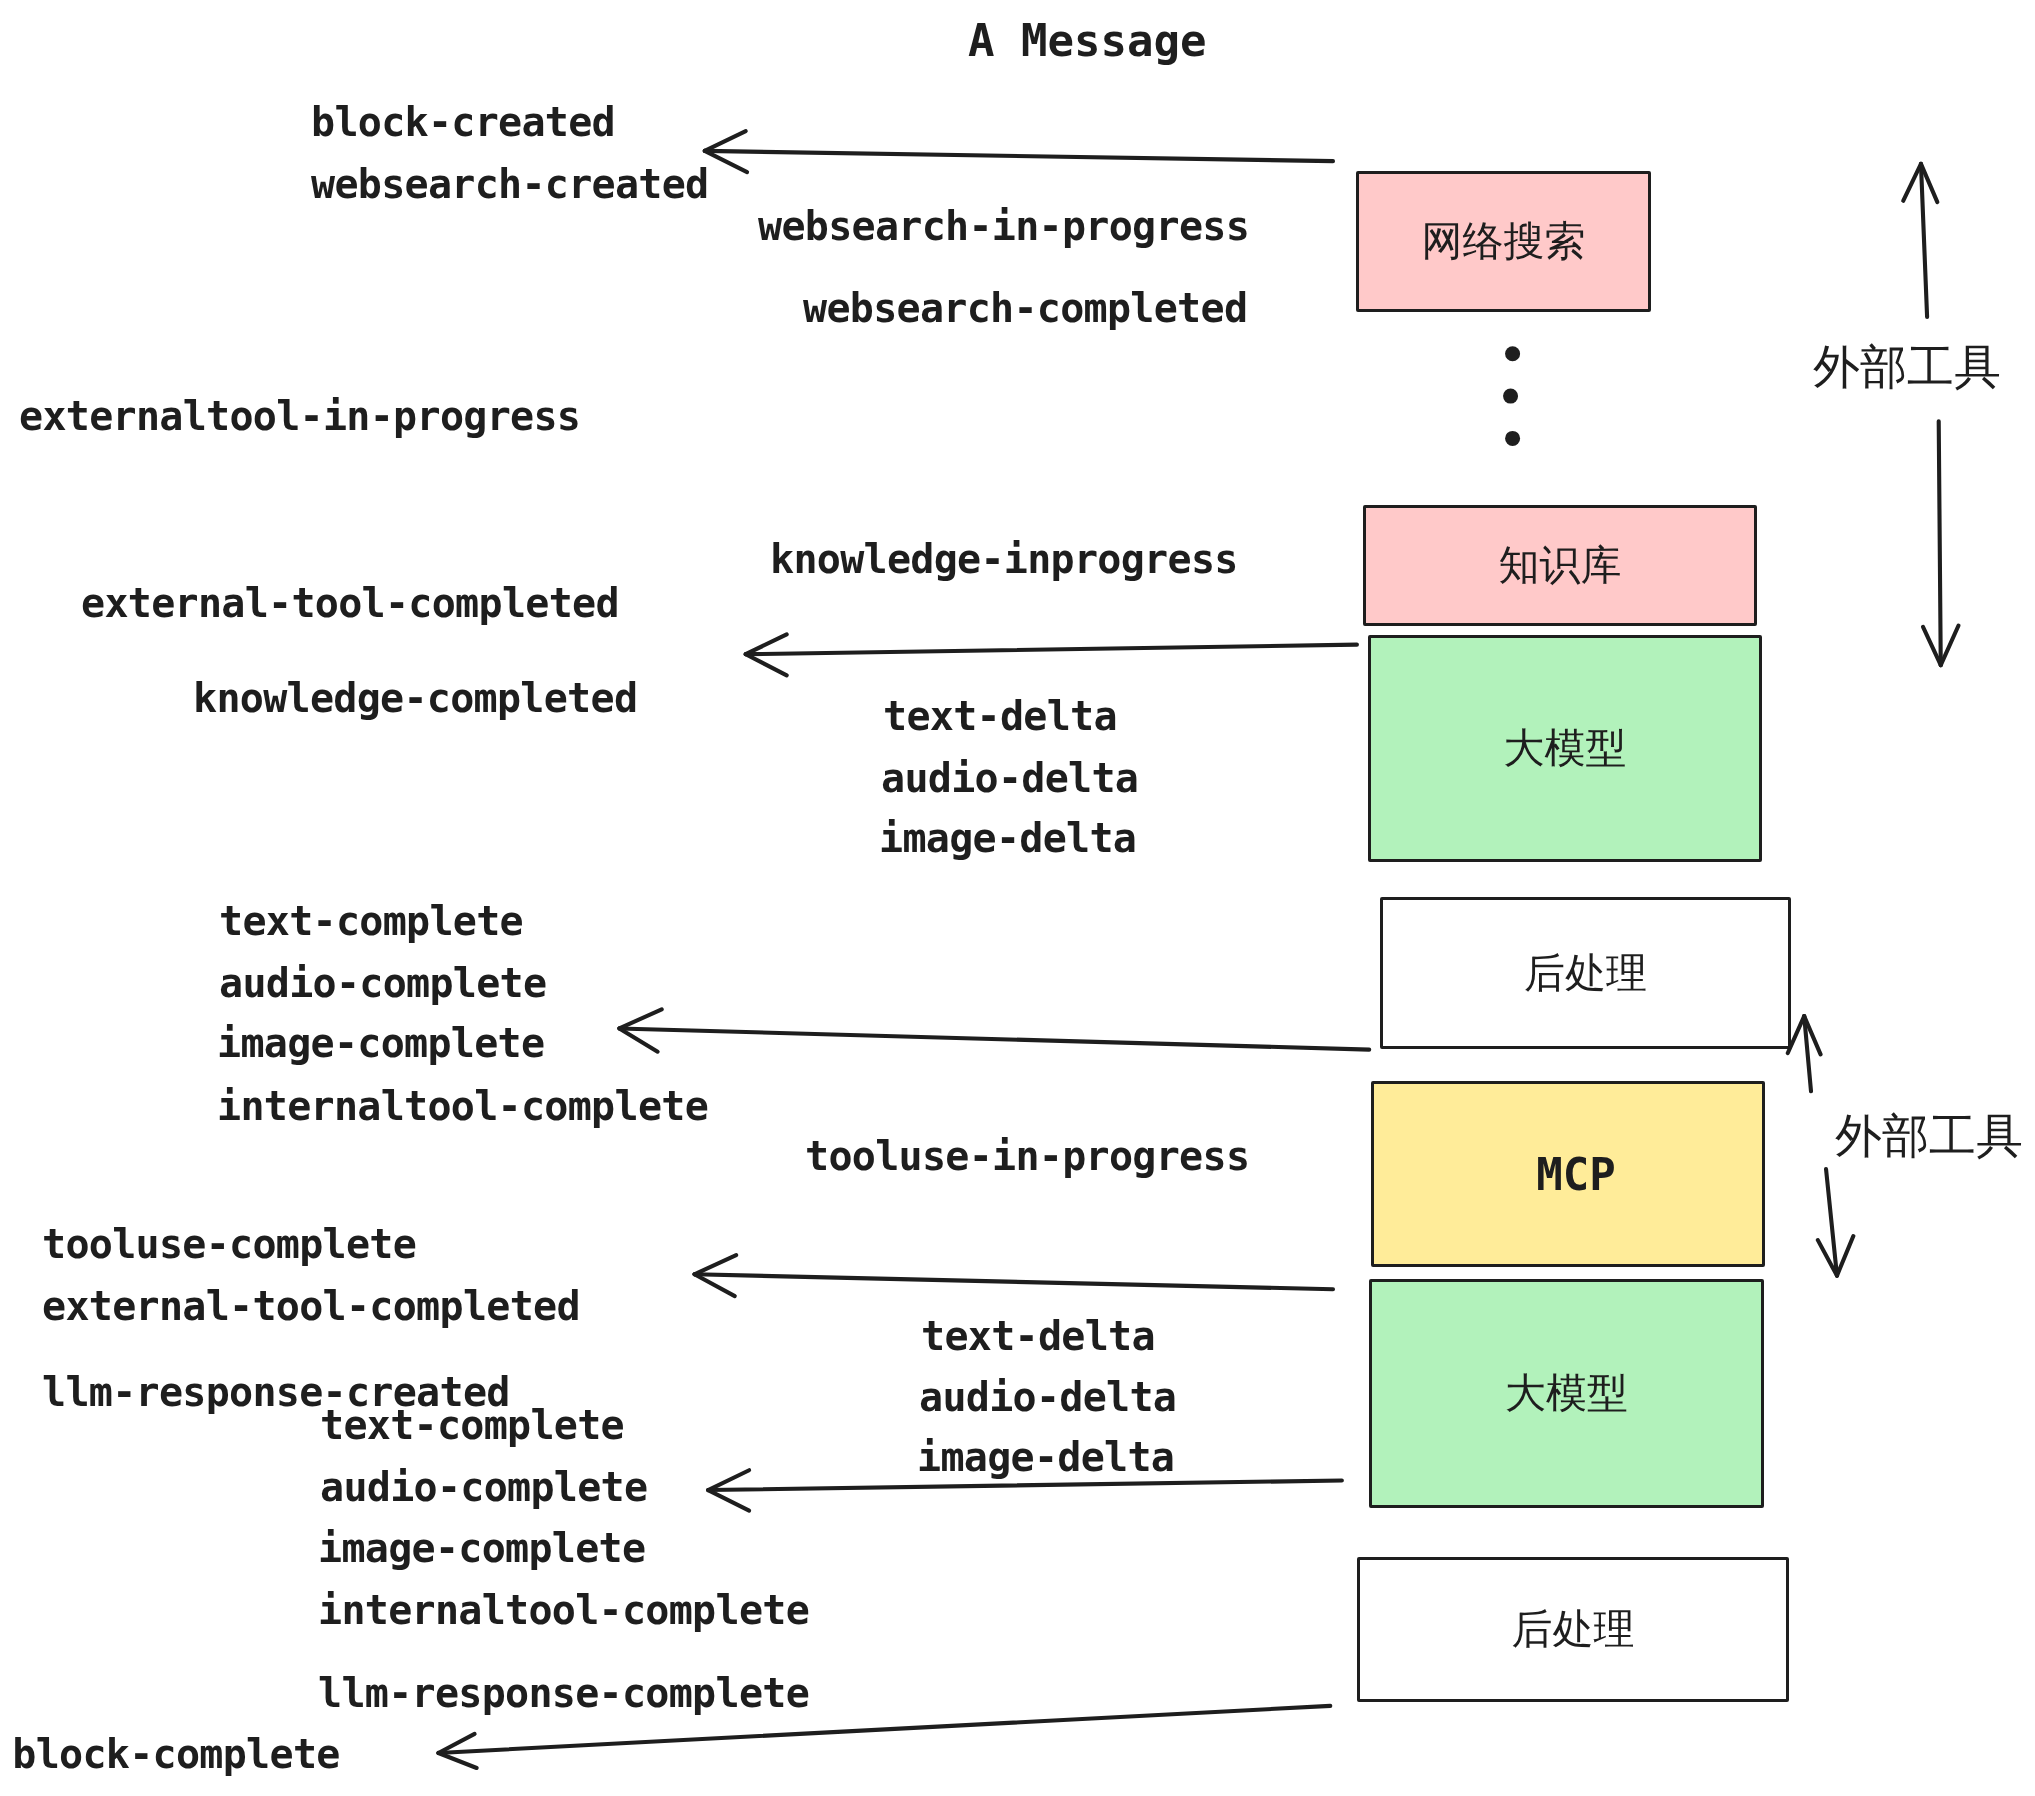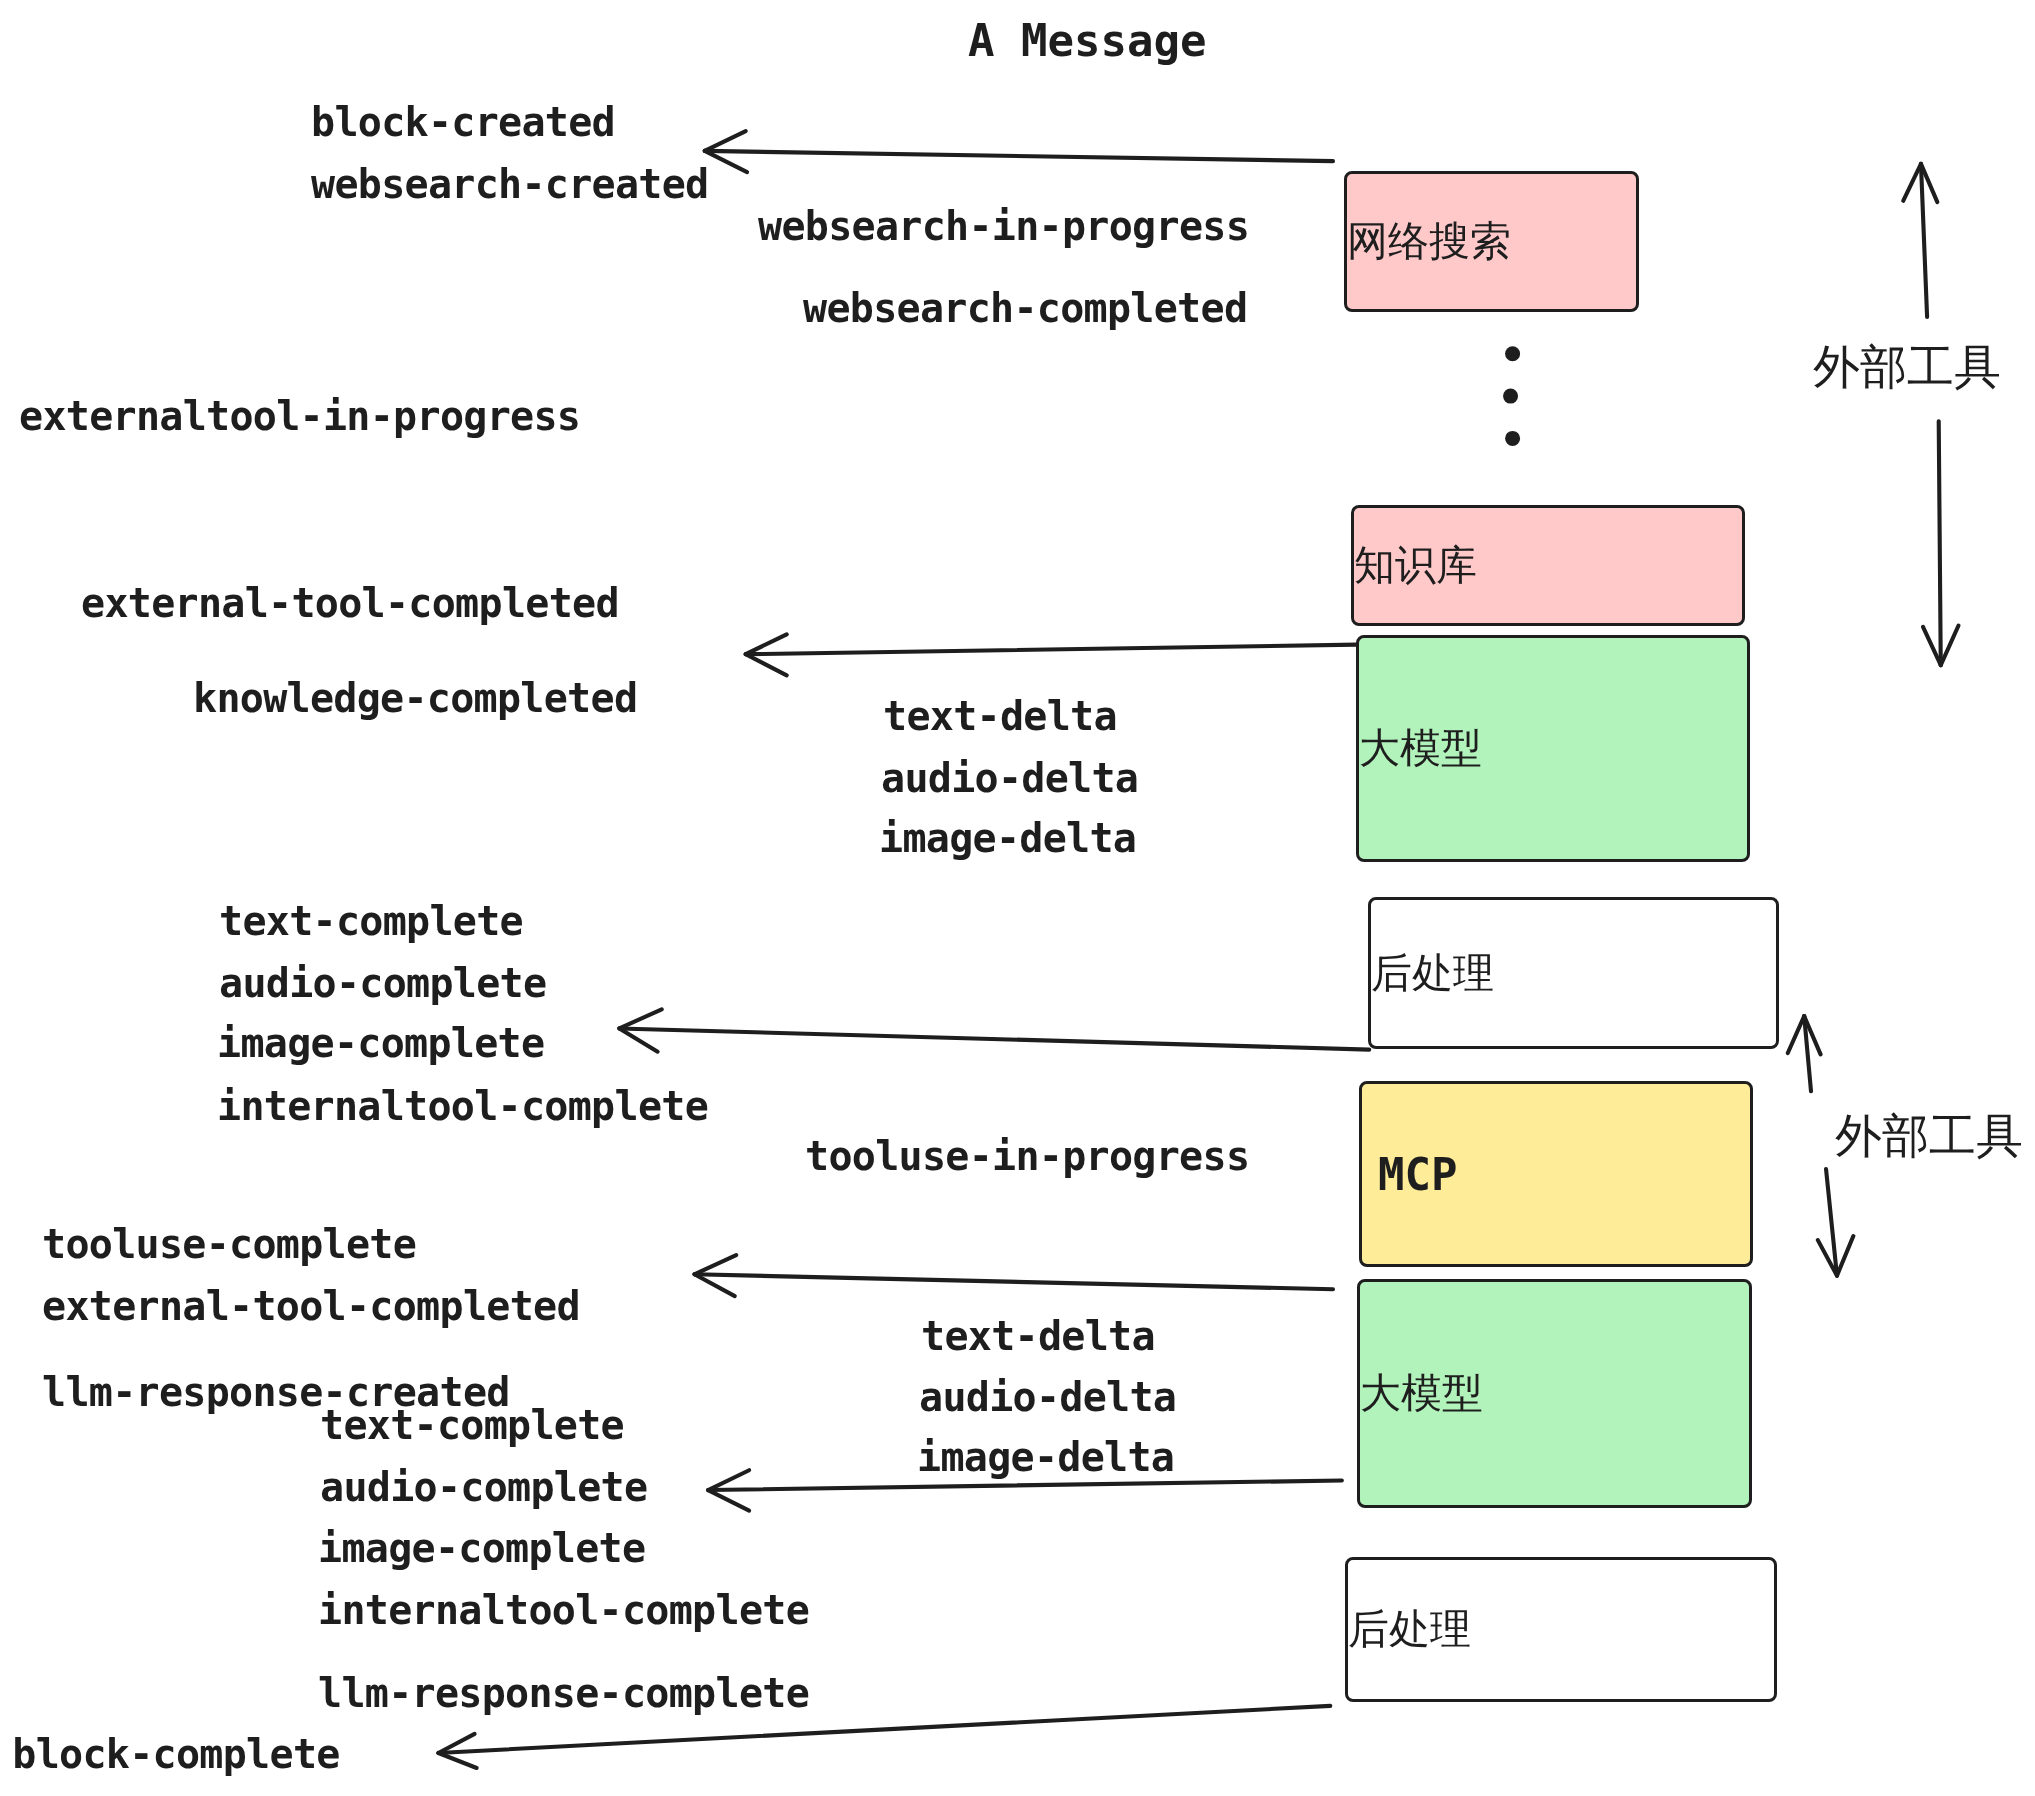--- a/index.html
+++ b/index.html
@@ -19,23 +19,24 @@
   .evt{
     position:absolute;
     font-size:40px;font-weight:700;
     letter-spacing:-0.7px;
     white-space:nowrap;
     line-height:1.05;
   }
   .box{
     position:absolute;
     border:3.4px solid #1e1e1e;
-    border-radius:8px;
-    display:flex;align-items:center;justify-content:flex-start;
+    border-radius:2px;
+    display:flex;align-items:center;justify-content:center;
     box-sizing:border-box;
+    margin-left:12px;
   }
   .box .lbl{
     font-family:"Liberation Sans","DejaVu Sans",sans-serif;
     font-size:41px;font-weight:400;color:#1e1e1e;
     white-space:nowrap;
   }
   .box.mono .lbl{
     font-family:"DejaVu Sans Mono",monospace;
     font-size:44px;font-weight:700;
   }
@@ -63,20 +64,21 @@
 
 <div id="canvas">
 
   <div class="title" style="left:968px;top:15px;">A Message</div>
 
   <div class="evt" style="left:311px;top:101px;">block-created</div>
   <div class="evt" style="left:311px;top:163px;">websearch-created</div>
   <div class="evt" style="left:758px;top:205px;">websearch-in-progress</div>
   <div class="evt" style="left:758px;top:287px;margin-left:45px;">websearch-completed</div>
   <div class="evt" style="left:19px;top:395px;">externaltool-in-progress</div>
+  <div class="evt" style="left:770px;top:538px;">knowledge-inprogress</div>
   <div class="evt" style="left:81px;top:582px;">external-tool-completed</div>
   <div class="evt" style="left:193px;top:677px;">knowledge-completed</div>
   <div class="evt" style="left:883px;top:695px;">text-delta</div>
   <div class="evt" style="left:881px;top:757px;">audio-delta</div>
   <div class="evt" style="left:879px;top:817px;">image-delta</div>
   <div class="evt" style="left:219px;top:900px;">text-complete</div>
   <div class="evt" style="left:219px;top:962px;">audio-complete</div>
   <div class="evt" style="left:217px;top:1022px;">image-complete</div>
   <div class="evt" style="left:217px;top:1085px;">internaltool-complete</div>
   <div class="evt" style="left:805px;top:1135px;">tooluse-in-progress</div>

